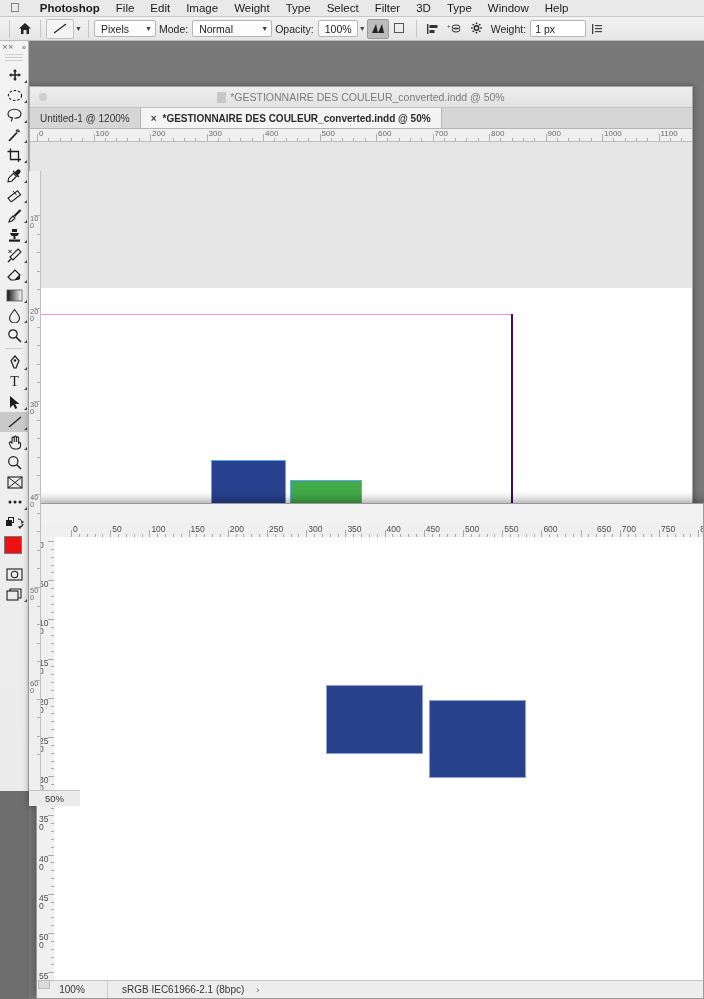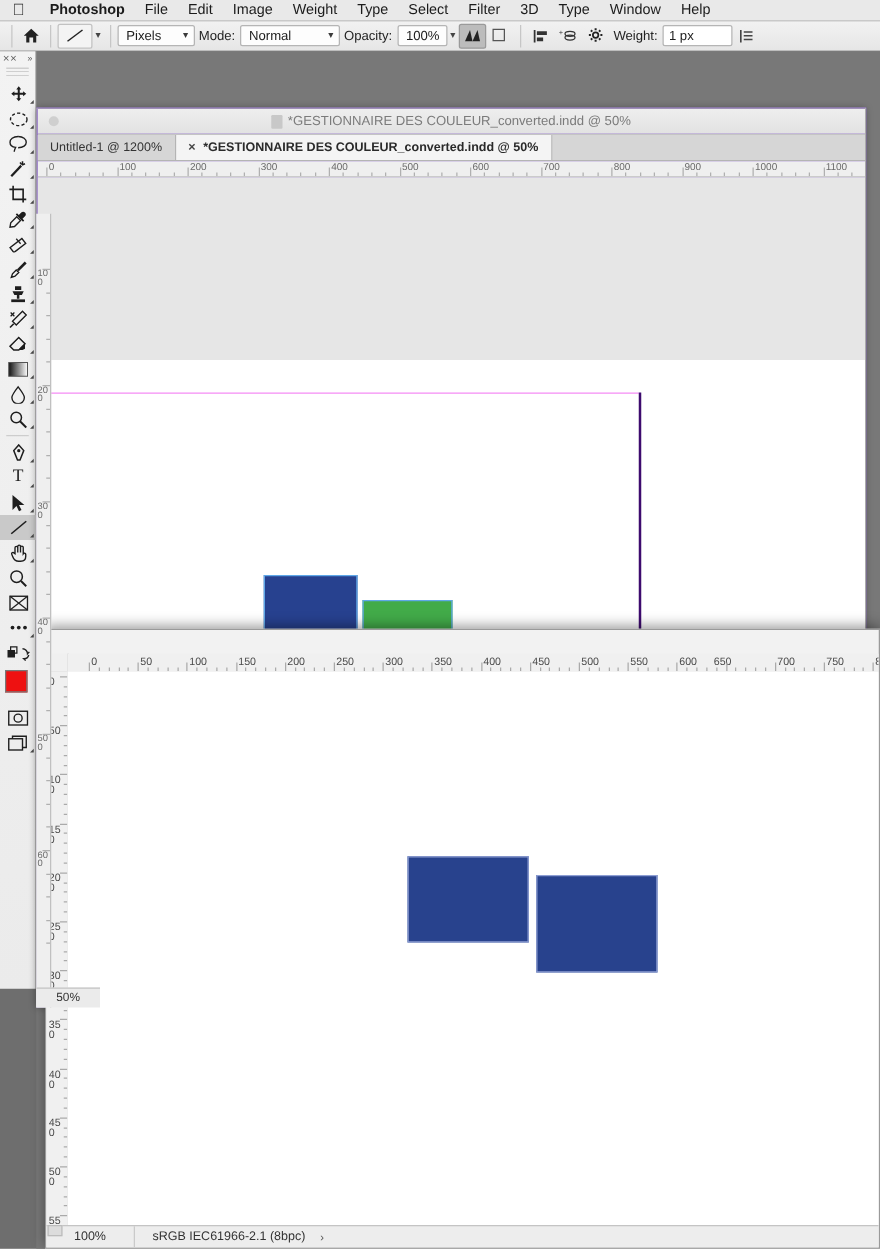--- a/index.html
+++ b/index.html
@@ -66,21 +66,21 @@
     border-left:3px solid transparent;border-bottom:3px solid #4a4a4a;}
   .tp-sep{height:1px;margin:3px 5px;background:#cdcdcd;}
   .swatches{position:relative;height:30px;margin-top:2px;}
   .sw-fore{position:absolute;left:4px;top:2px;width:16px;height:16px;background:#ee1111;border:1px solid #777;}
   .sw-back{position:absolute;left:11px;top:11px;width:16px;height:16px;background:#fff;border:1px solid #777;z-index:-1;}
   
   .workspace{position:absolute;left:29px;top:41px;width:675px;height:958px;background:#787878;}
   
   .win1{
     position:absolute;left:29px;top:86px;width:664px;height:720px;
-    background:#6d28d9;box-shadow:0 0 6px rgba(0,0,0,.35);
+    background:#701a75;box-shadow:0 0 6px rgba(0,0,0,.35);
     border:1px solid #aaa;box-sizing:border-box;overflow:hidden;
   }
   .win1-title{
     height:20px;background:linear-gradient(180deg,#eeeeee 0%,#e2e2e2 100%);
     border-bottom:1px solid #c4c4c4;display:flex;align-items:center;justify-content:center;
     position:relative;
   }
   .win1-title .dot{position:absolute;left:9px;top:6px;width:8px;height:8px;border-radius:50%;background:#cfcfcf;}
   .win1-title .ttl{font-size:10.5px;color:#7b7b7b;display:flex;align-items:center;gap:4px;}
   .doc-badge{
@@ -695,21 +695,21 @@
       <div class="tick" style="left: 456.04px; height: 3px;"></div>
       <div class="tick" style="left: 463.88px; height: 3px;"></div>
       <div class="tick" style="left: 471.72px; height: 3px;"></div>
       <div class="tick" style="left: 479.56px; height: 3px;"></div>
       <div class="lbl" style="left: 487.4px;">600</div>
       <div class="tick" style="left: 487.4px; height: 7px;"></div>
       <div class="tick" style="left: 495.24px; height: 3px;"></div>
       <div class="tick" style="left: 503.08px; height: 3px;"></div>
       <div class="tick" style="left: 510.92px; height: 3px;"></div>
       <div class="tick" style="left: 518.76px; height: 3px;"></div>
-      <div class="lbl" style="left: 515px;">650</div>
+      <div class="lbl" style="left: 541px;">650</div>
       <div class="tick" style="left: 526.6px; height: 7px;"></div>
       <div class="tick" style="left: 534.44px; height: 3px;"></div>
       <div class="tick" style="left: 542.28px; height: 3px;"></div>
       <div class="tick" style="left: 550.12px; height: 3px;"></div>
       <div class="tick" style="left: 557.96px; height: 3px;"></div>
       <div class="lbl" style="left: 565.8px;">700</div>
       <div class="tick" style="left: 565.8px; height: 7px;"></div>
       <div class="tick" style="left: 573.64px; height: 3px;"></div>
       <div class="tick" style="left: 581.48px; height: 3px;"></div>
       <div class="tick" style="left: 589.32px; height: 3px;"></div>

